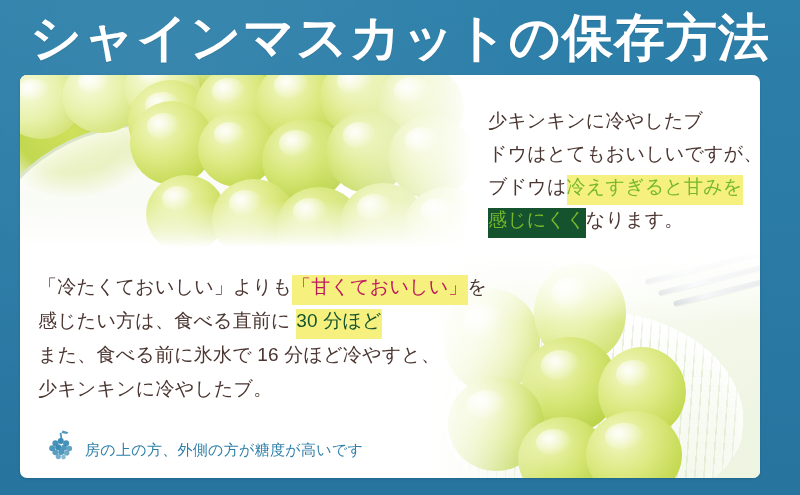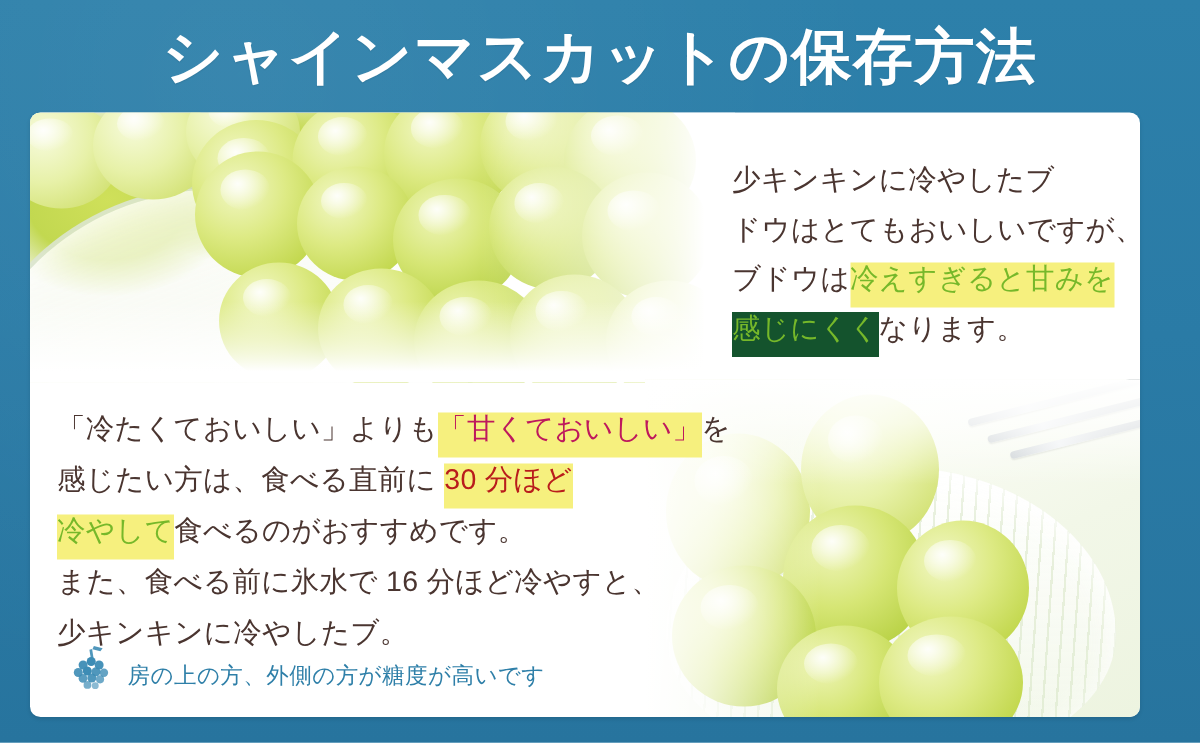--- a/index.html
+++ b/index.html
@@ -31,21 +31,21 @@
     top: 0;
     width: 800px;
     height: 75px;
     display: flex;
     align-items: center;
     justify-content: center;
   }
   #page-title {
     color: #ffffff;
     font-family: "DejaVu Serif", "Liberation Serif", serif;
-    font-size: 40px;
+    font-size: 51px;
     font-weight: 700;
     letter-spacing: 1px;
     line-height: 1;
     white-space: nowrap;
     text-shadow: 0 1px 1px rgba(0,0,0,0.10);
   }
 
   
   #content-card {
     position: absolute;
@@ -267,22 +267,21 @@
 
     <div id="text-top">
         <span class="ln"><span>少キンキンに冷やしたブ</span></span>
         <span class="ln"><span>ドウはとてもおいしいですが、</span></span>
         <span class="ln"><span>ブドウは</span><span class="hl" style="background-color: rgb(246, 240, 126); color: rgb(118, 184, 42);">冷えすぎると甘みを</span></span>
         <span class="ln"><span class="hl" style="background-color: #14532d; color: rgb(118, 184, 42);">感じにくく</span><span>なります。</span></span>
       </div>
 
     <div id="text-bottom">
         <span class="ln"><span>「冷たくておいしい」よりも</span><span class="hl" style="background-color: rgb(246, 240, 126); color: #be185d;">「甘くておいしい」</span><span>を</span></span>
-        <span class="ln"><span>感じたい方は、食べる直前に </span><span class="hl" style="background-color: rgb(246, 240, 126); color: #b91c1c;">30 分ほど</span></span>
-        <span class="ln"><span class="hl" style="background-color: rgb(246, 240, 126); color: rgb(118, 184, 42);">冷やして</span><span>食べるのがおすすめです。</span></span>
+        <span class="ln"><span>感じたい方は、食べる直前に </span><span class="hl" style="background-color: rgb(246, 240, 126); color: #14532d;">30 分ほど</span></span>
         <span class="ln"><span>また、食べる前に氷水で 16 分ほど冷やすと、</span></span>
         <span class="ln"><span>少キンキンに冷やしたブ。</span></span>
       </div>
 
     <div id="footer-note">
       <svg id="grape-icon" viewBox="0 0 26 30">
         <g fill="#3d8cb5">
           <path d="M14.6 0.6 L20.4 2.2 L18.9 4.1 L13.6 2.9 Z" opacity="0.9"></path>
           <path d="M13.4 2.6 L14.4 9.0 L12.6 9.3 L11.6 3.2 Z" opacity="0.9"></path>
         </g>

